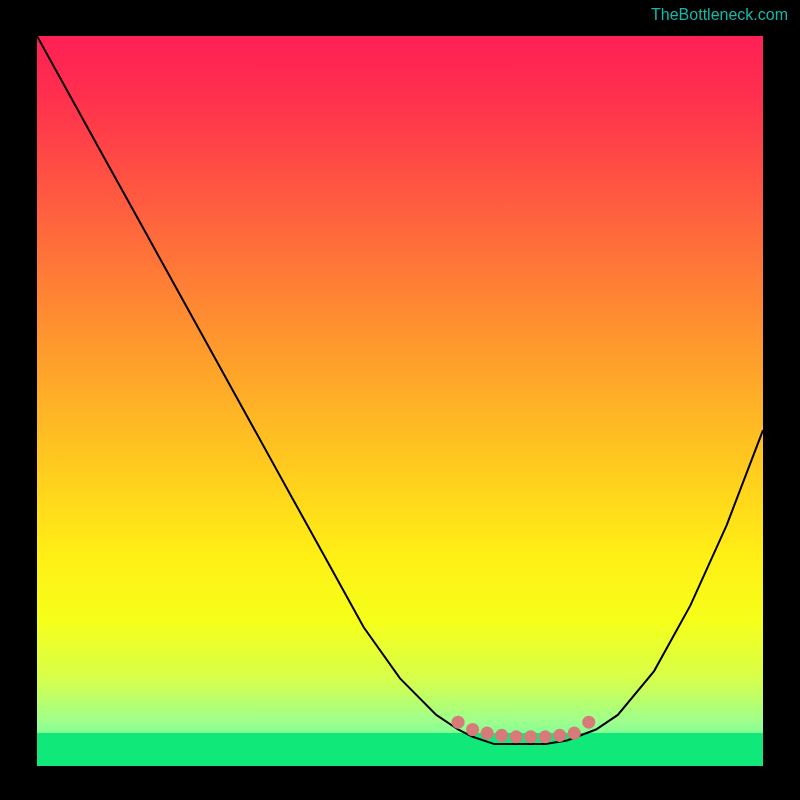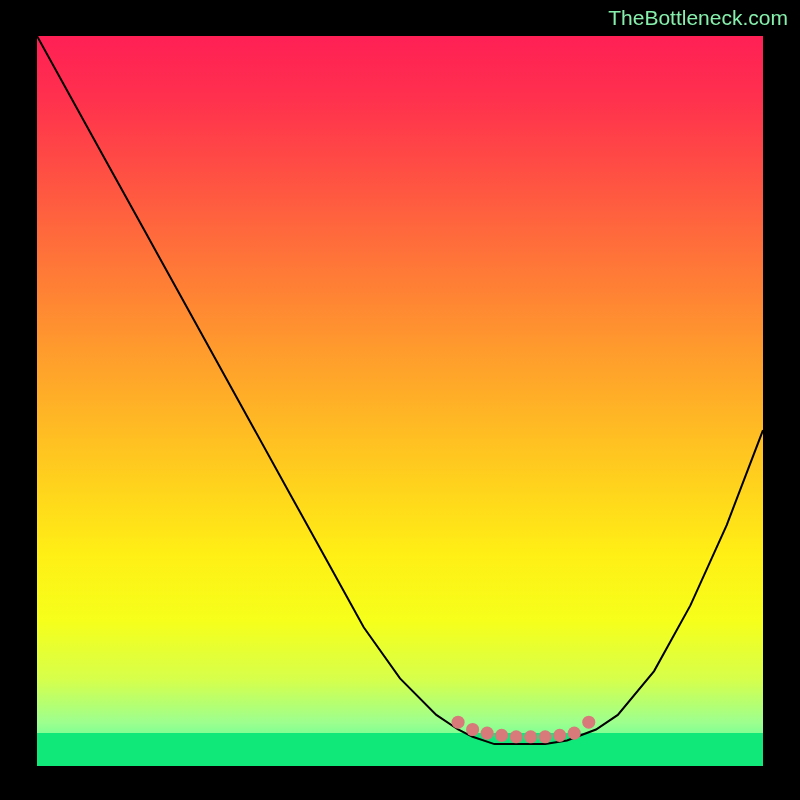--- a/index.html
+++ b/index.html
@@ -1,18 +1,18 @@
 <!DOCTYPE html>
 <html><head>
 <meta charset="utf-8">
 <style>
   * { margin: 0; padding: 0; box-sizing: border-box; }
   body { width: 800px; height: 800px; overflow: hidden; position: relative; font-family: Arial, sans-serif; }
   .outer { width: 800px; height: 800px; background: #000; position: relative; }
-  .watermark { position: absolute; top: 6px; right: 12px; color: #86efac; font-size: 21px; font-weight: 500; z-index: 10; }
+  .watermark { position: absolute; top: 6px; right: 12px; color: #14b8a6; font-size: 16px; font-weight: 500; z-index: 10; }
   .plot-area { position: absolute; left: 37px; top: 36px; width: 726px; height: 730px; }
   .gradient { width: 100%; height: 100%; background: linear-gradient(to bottom,
       #ff2055 0%,
       #ff2f4e 8%,
       #ff4a45 17%,
       #ff663d 26%,
       #ff8234 35%,
       #ff9e2c 44%,
       #ffb924 53%,
       #ffd41c 62%,

